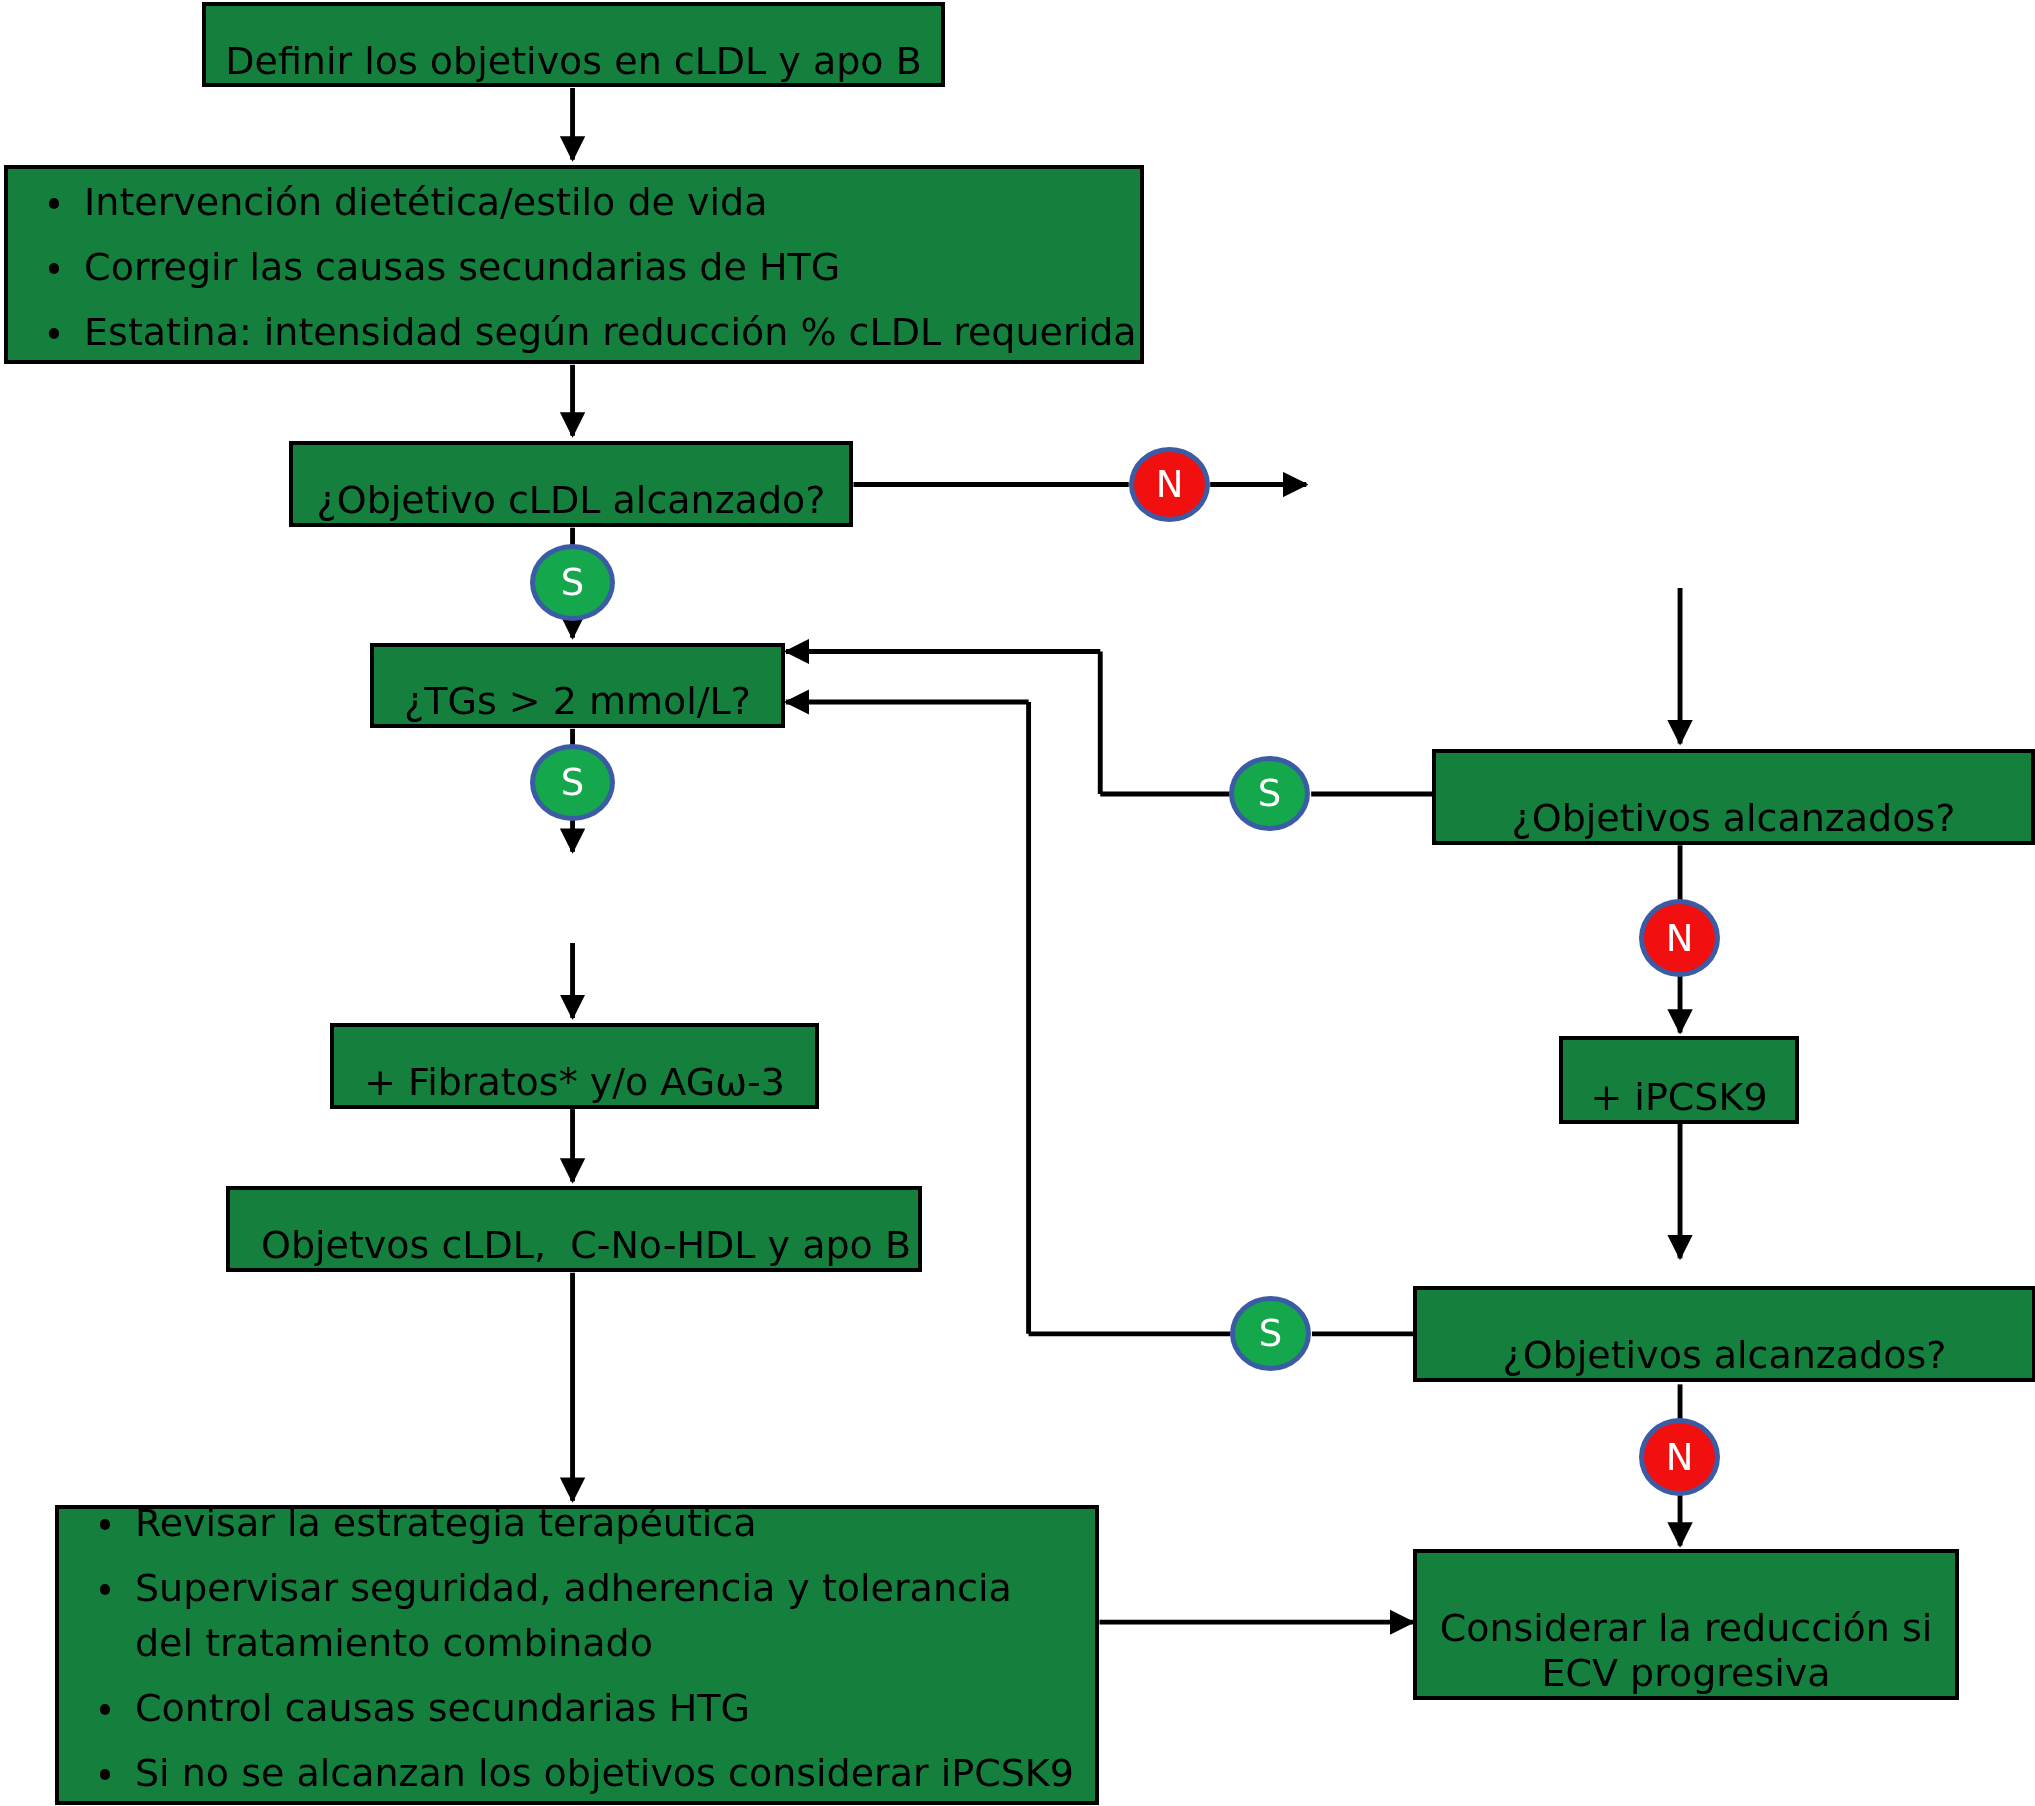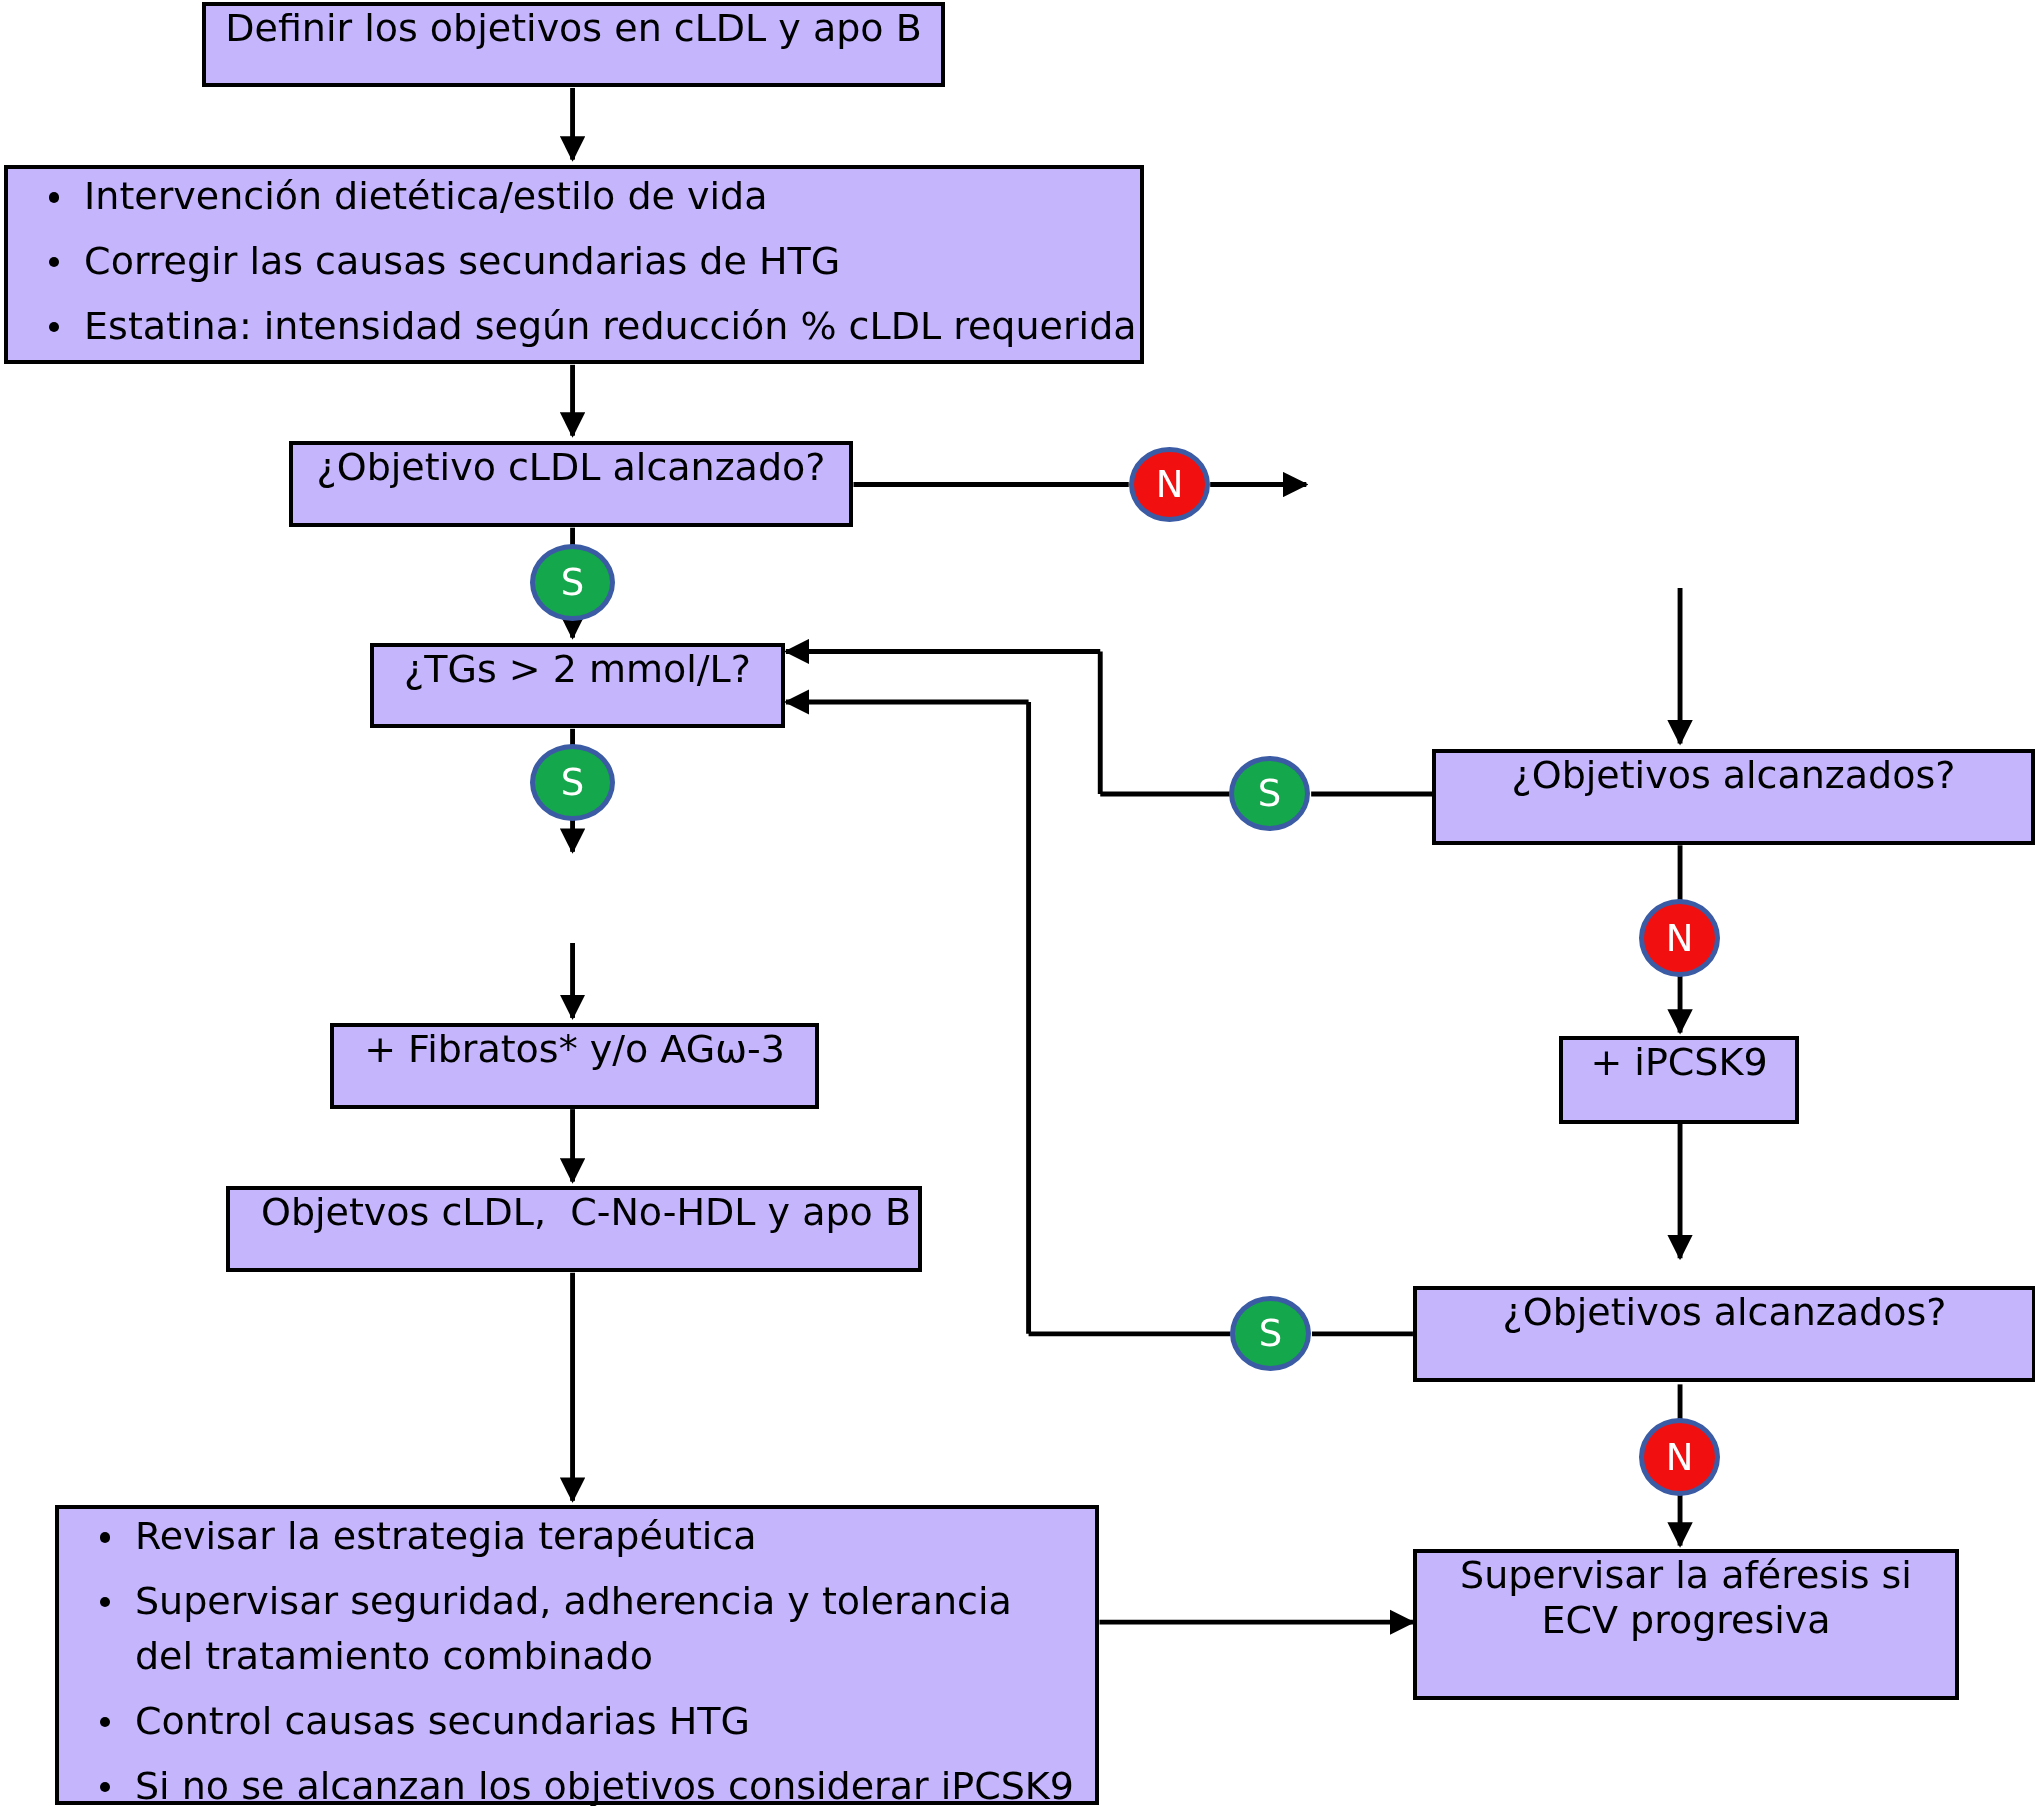--- a/index.html
+++ b/index.html
@@ -21,24 +21,24 @@
     position: absolute;
     top: 0;
     left: 0;
     width: 2036px;
     height: 1807px;
   }
   .node-box {
     position: absolute;
     box-sizing: border-box;
     border: 4.1px solid #000000;
-    background: #c4b5fd;
+    background: #15803d;
     display: flex;
     flex-direction: column;
-    justify-content: flex-start;
+    justify-content: flex-end;
   }
   .node-box.center {
     align-items: center;
     text-align: center;
   }
   .node-label {
     font-family: "DejaVu Sans", "Liberation Sans", sans-serif;
     font-size: 38px;
     line-height: 1.18;
     color: #000000;
@@ -194,21 +194,21 @@
     <ul class="bullets">
       <li>Revisar la estrategia  terapéutica</li>
       <li>Supervisar seguridad, adherencia y tolerancia
  del tratamiento  combinado</li>
       <li>Control causas  secundarias HTG</li>
       <li>Si no se alcanzan los objetivos considerar iPCSK9</li>
     </ul>
   </div>
 
   <div class="node-box center" style="left:1413px; top:1549px; width:546px; height:151px;">
-    <span class="node-label">Supervisar la aféresis si</span>
+    <span class="node-label">Considerar la reducción si</span>
     <span class="node-label">ECV progresiva</span>
   </div>
 
   <div class="badge no" style="left:1129px; top:447px; width:81px; height:75px;">
     <span>N</span>
   </div>
 
   <div class="badge yes" style="left:530px; top:544px; width:85px; height:77px;">
     <span>S</span>
   </div>

